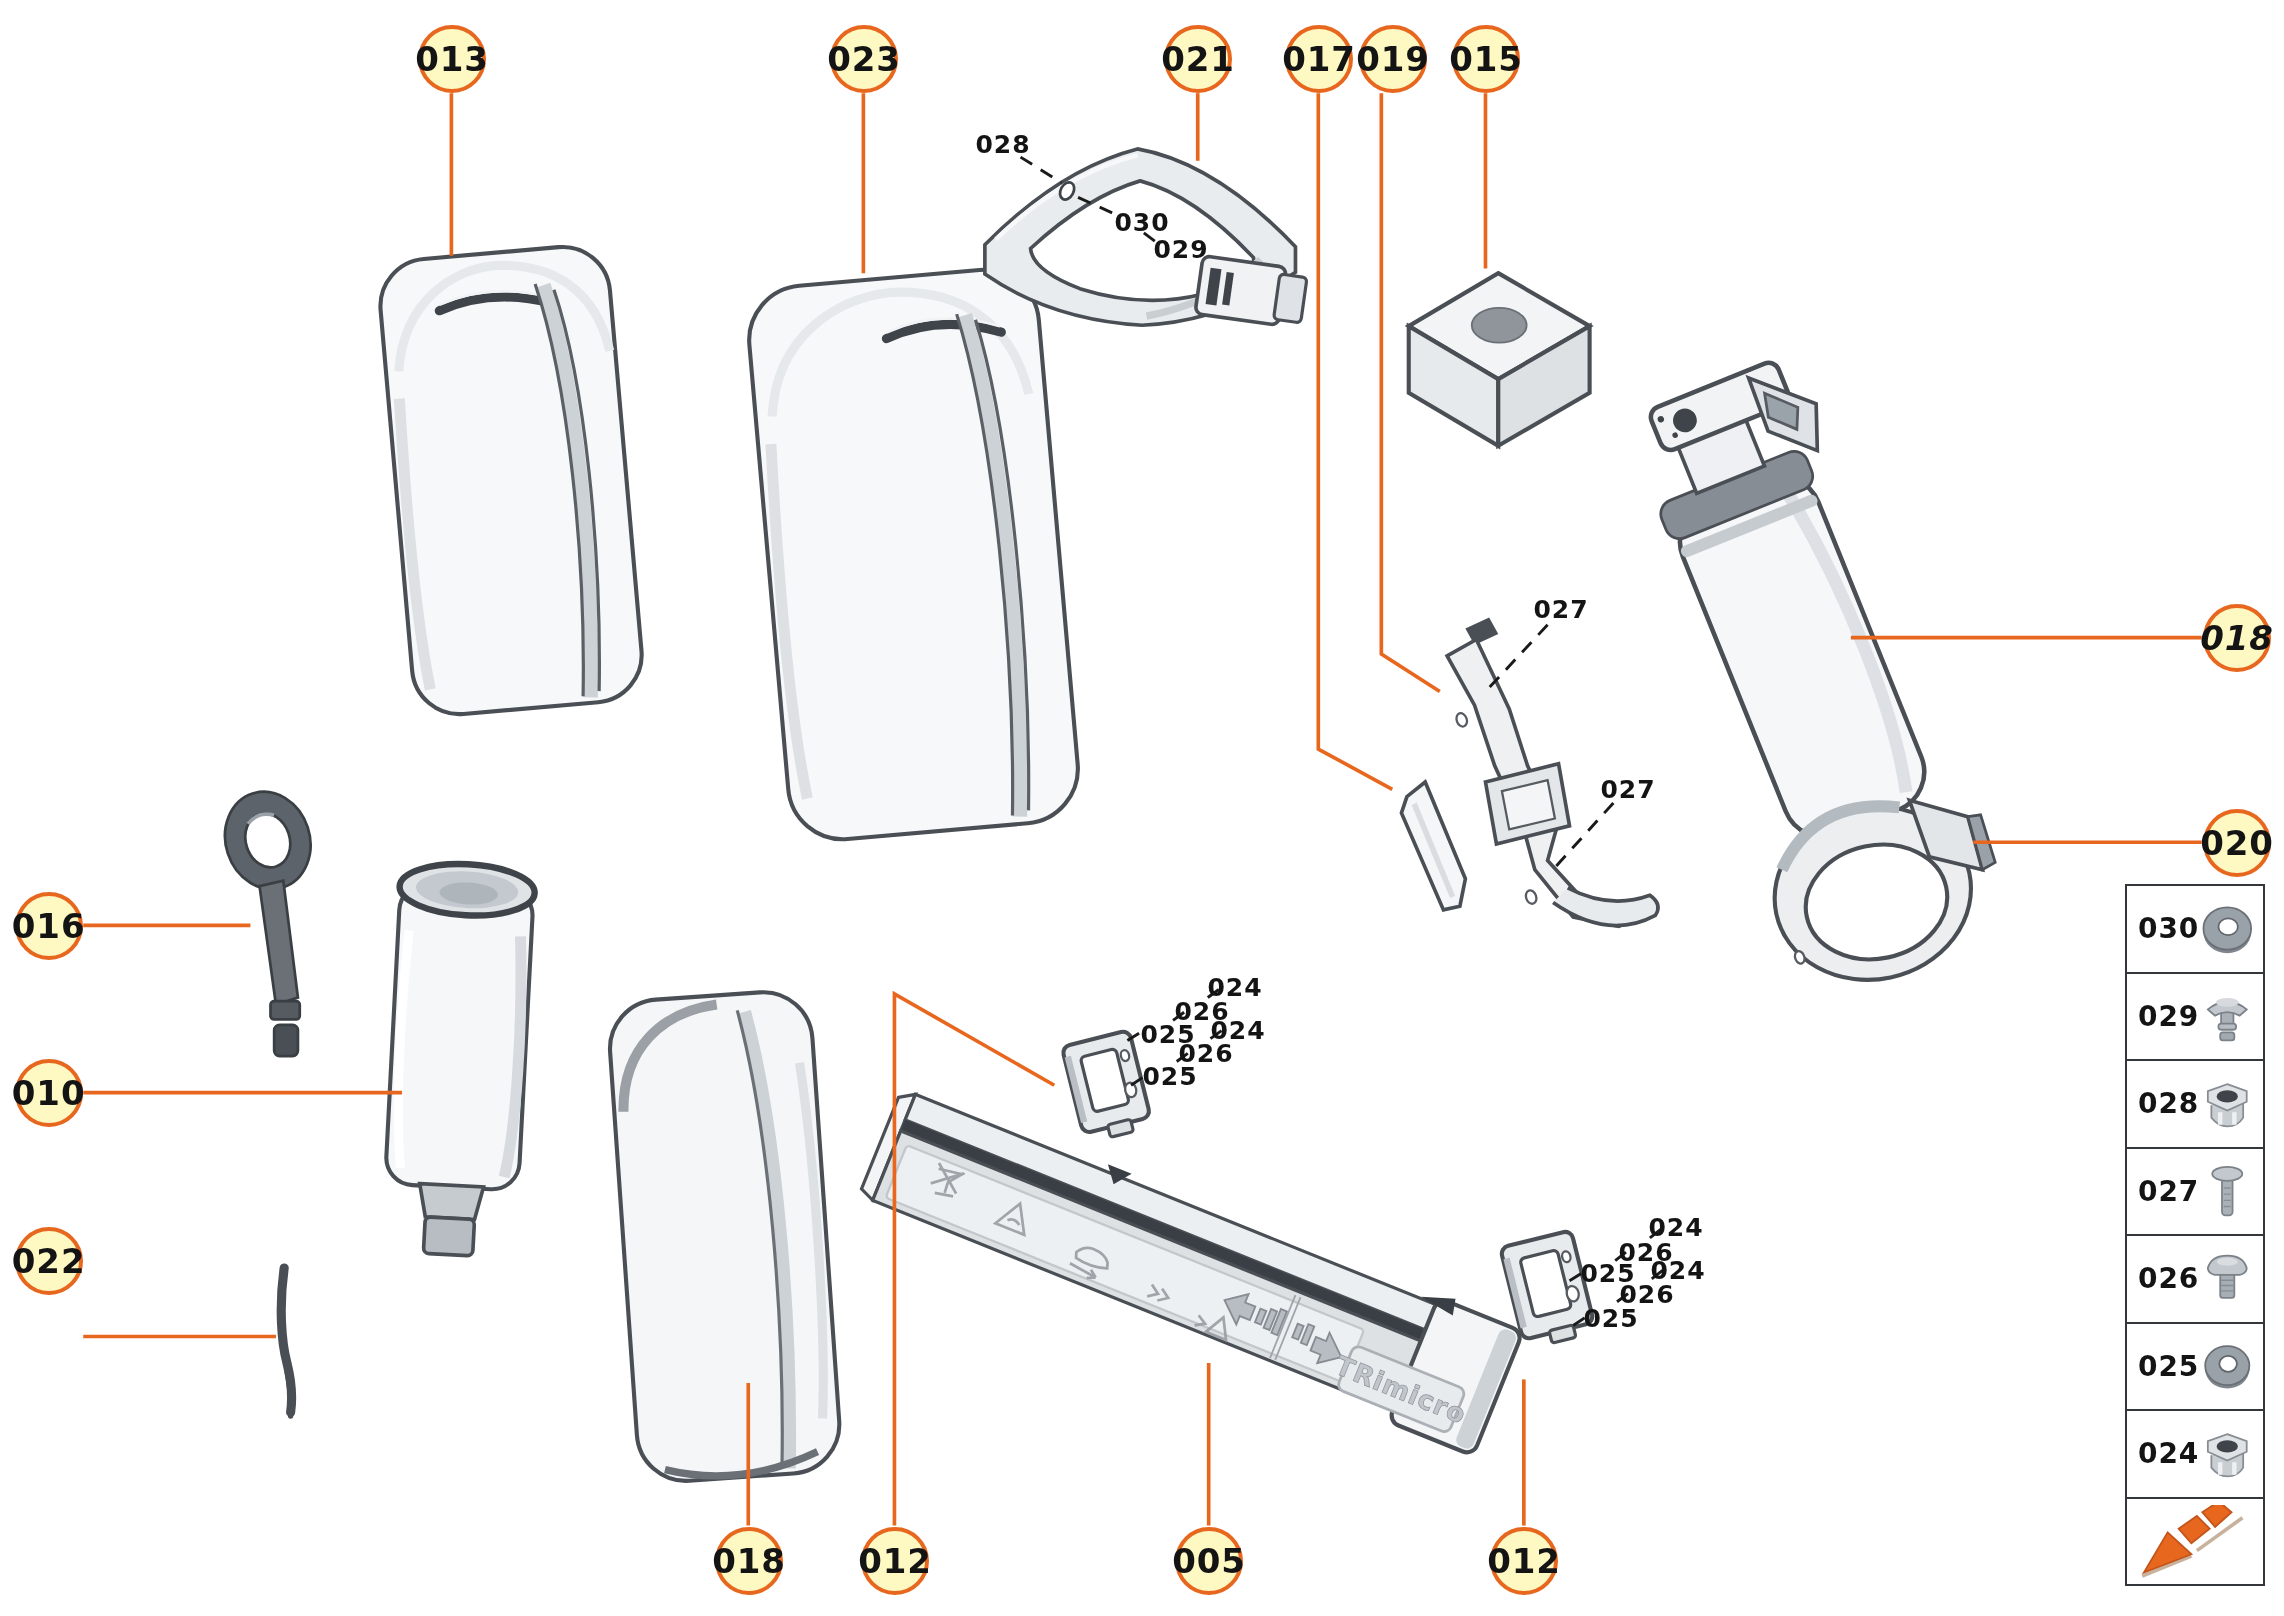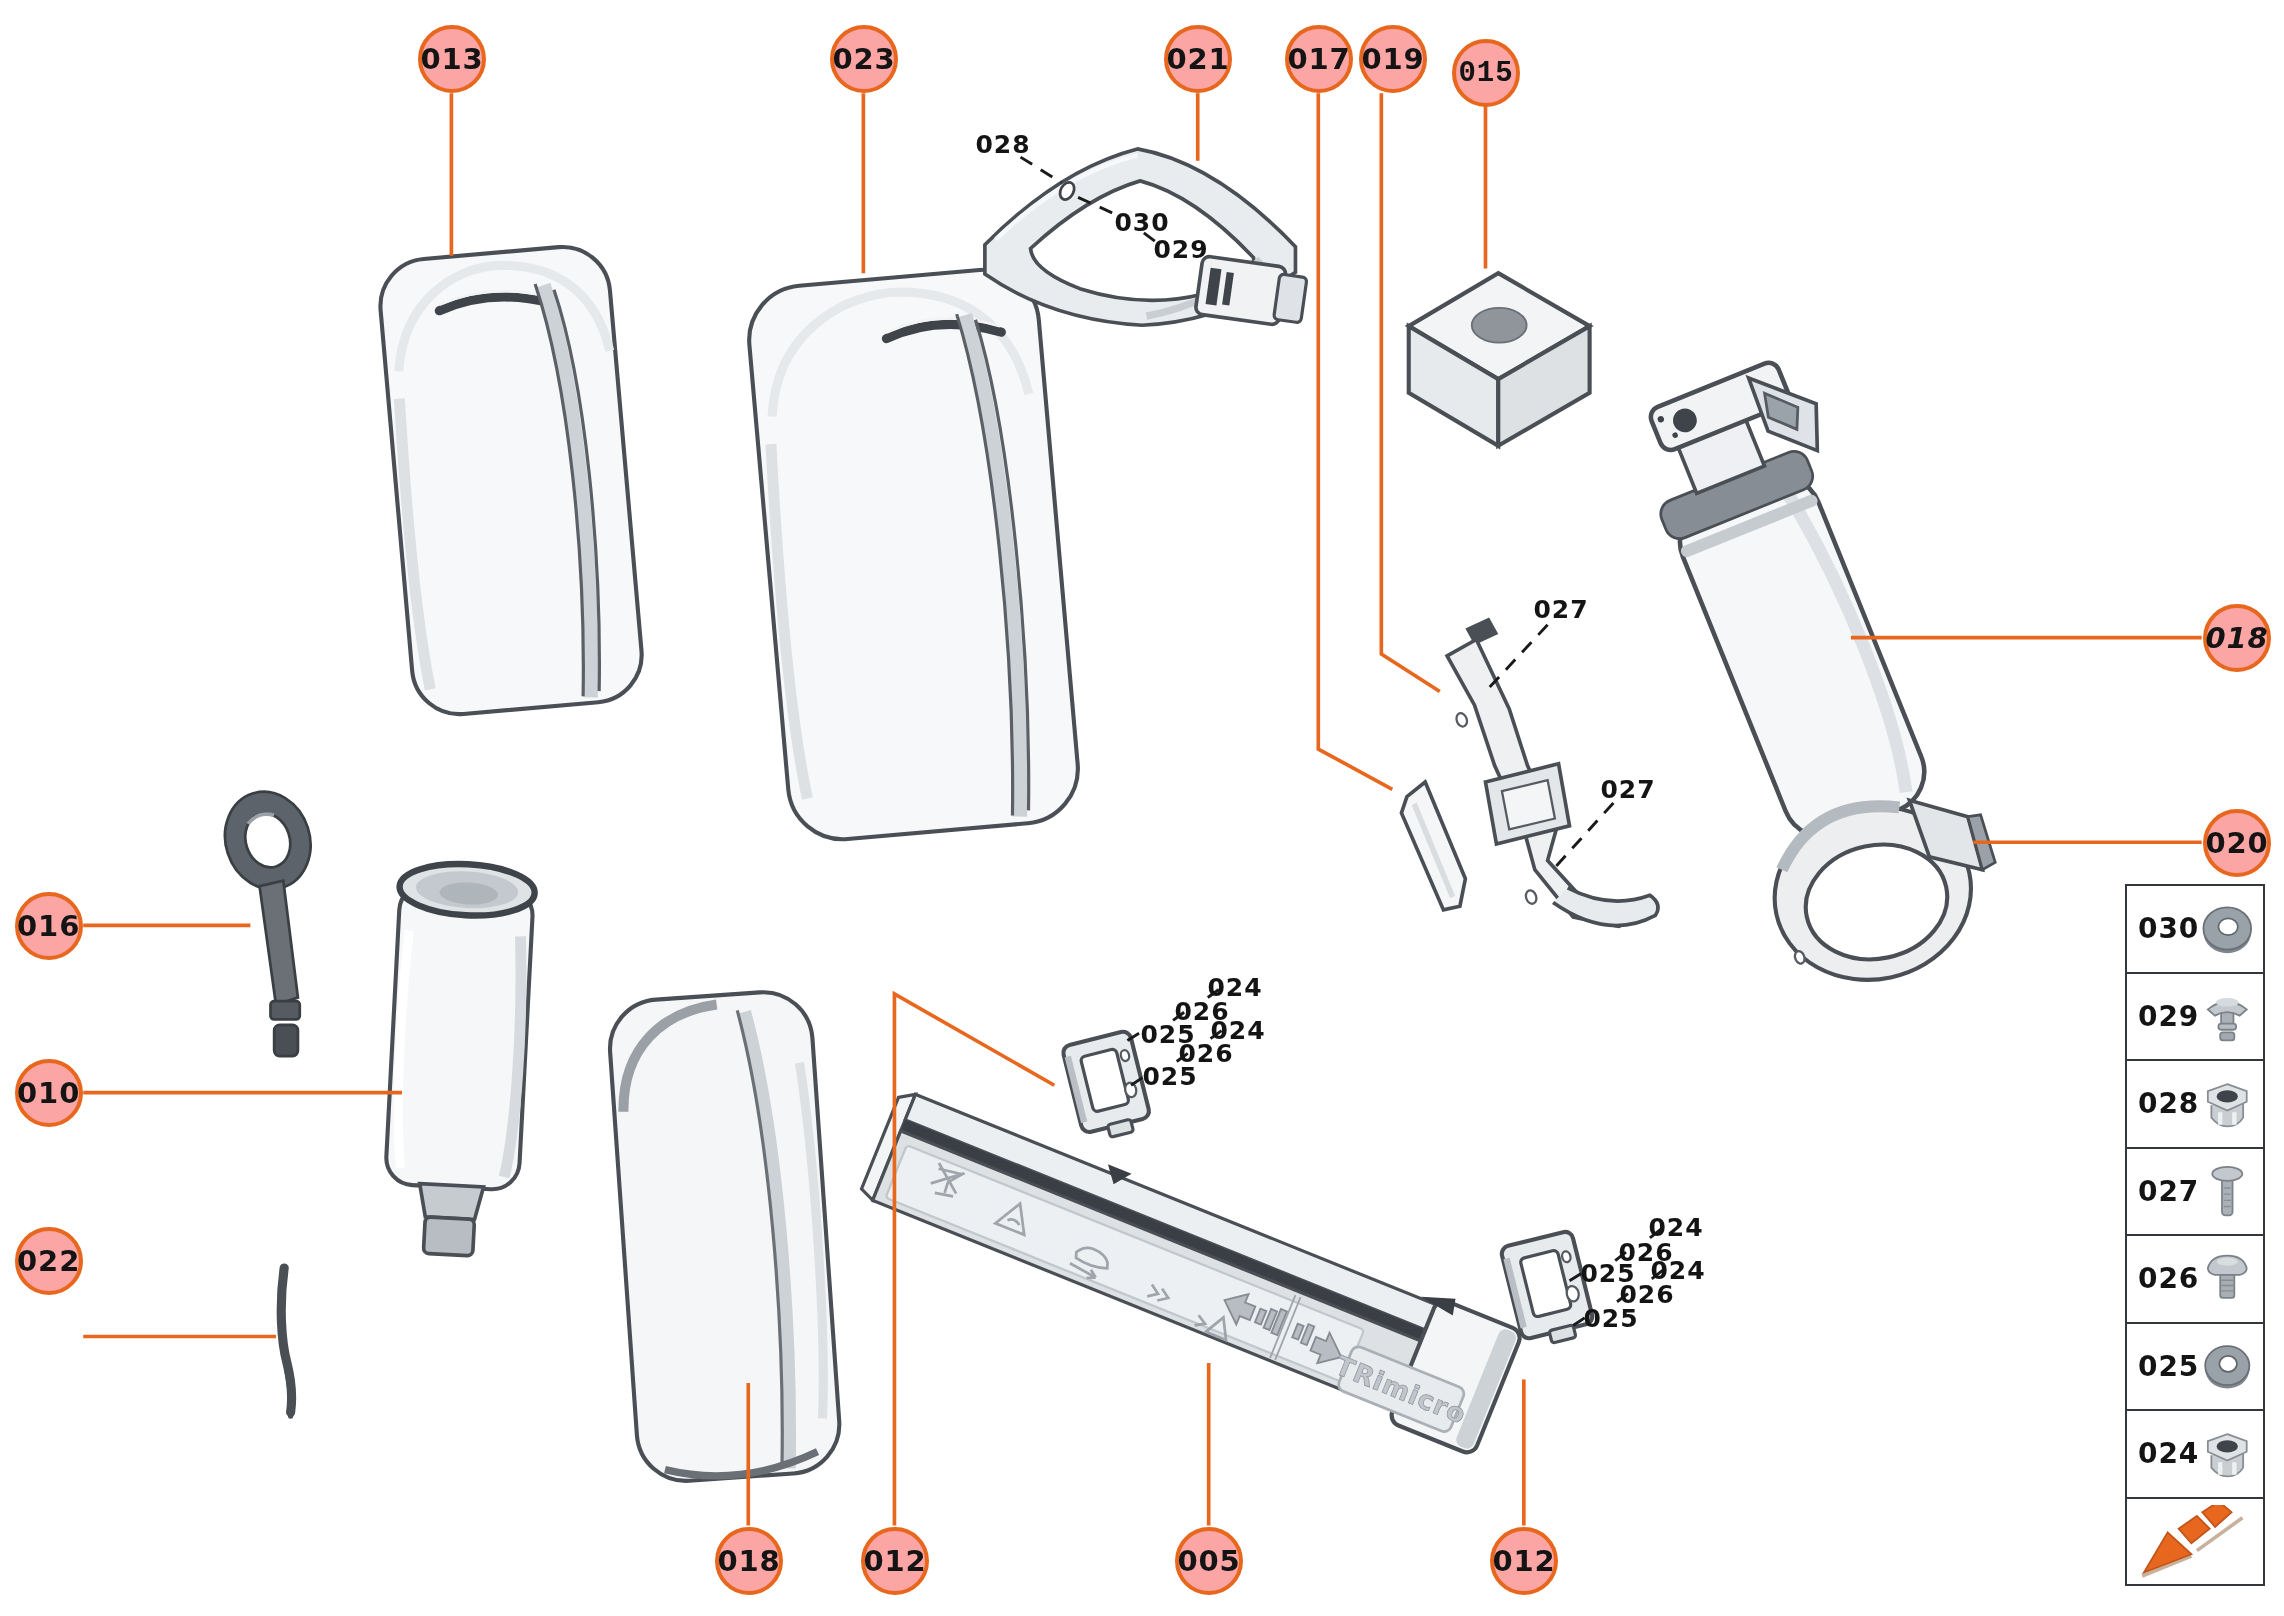--- a/index.html
+++ b/index.html
@@ -1,23 +1,23 @@
 <!DOCTYPE html>
 <html style="font-size:14.6px"><head>
 <meta charset="utf-8">
 <style>
   html,body{margin:0;padding:0;background:#ffffff;}
   body{font-family:"DejaVu Sans",sans-serif;}
   #canvas{position:relative;width:2284px;height:1616px;background:#ffffff;overflow:hidden;}
   #art{position:absolute;left:0;top:0;z-index:1;}
   .callout{
     position:absolute;width:68px;height:68px;box-sizing:border-box;
-    border:4.6px solid #E8671E;border-radius:50%;background:#fca5a5;
+    border:4.6px solid #E8671E;border-radius:50%;background:#fef9c3;
     display:flex;align-items:center;justify-content:center;
-    font-weight:700;font-size:29px;color:#141414;letter-spacing:0.9px;z-index:3;
+    font-weight:700;font-size:34px;color:#141414;letter-spacing:0.9px;z-index:3;
   }
   .plabel{
     position:absolute;transform:translate(-50%,-50%);
     font-weight:700;font-size:25px;color:#141414;letter-spacing:0.9px;z-index:2;white-space:nowrap;
   }
   #legend{
     position:absolute;left:2125px;top:884px;width:140px;height:702px;
     box-sizing:border-box;border:2.7px solid #33373b;background:#ffffff;
     display:flex;flex-direction:column;z-index:2;
   }
@@ -256,21 +256,21 @@
     <polyline points="1323,1670 1323,1492"></polyline>
     <polyline points="1668,1670 1668,1510"></polyline>
   </g>
 </svg>
 
 <div class="callout" style="left:418px;top:25px;">013</div>
 <div class="callout" style="left:830px;top:25px;text-align:center;">023</div>
 <div class="callout" style="left:1164px;top:25px;">021</div>
 <div class="callout" style="left:1285px;top:25px;">017</div>
 <div class="callout" style="left:1348px;top:25px;margin-left:11px;">019</div>
-<div class="callout" style="left:1452px;top:39px;font-family:Liberation Mono, monospace;">015</div>
+<div class="callout" style="left:1452px;top:25px;">015</div>
 <div class="callout" style="left:2203px;top:604px;font-style:italic;">018</div>
 <div class="callout" style="left:2203px;top:809px;">020</div>
 <div class="callout" style="left:14.6px;top:892px;">016</div>
 <div class="callout" style="left:14.6px;top:1059px;">010</div>
 <div class="callout" style="left:14.6px;top:1227px;">022</div>
 <div class="callout" style="left:715px;top:1527px;">018</div>
 <div class="callout" style="left:861px;top:1527px;">012</div>
 <div class="callout" style="left:1175px;top:1527px;">005</div>
 <div class="callout" style="left:1490px;top:1527px;">012</div>
 

